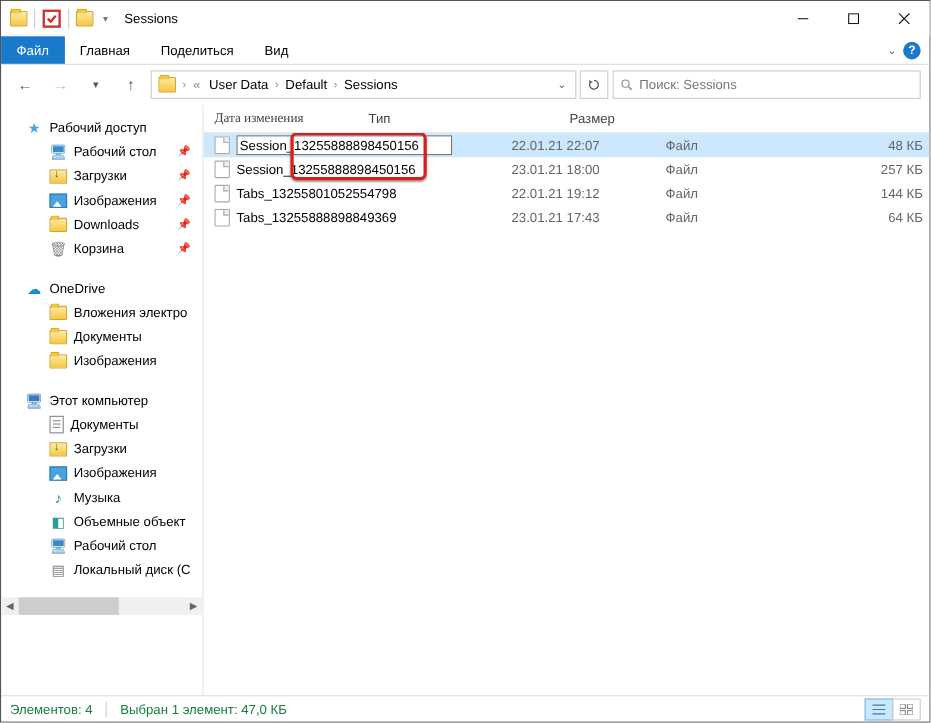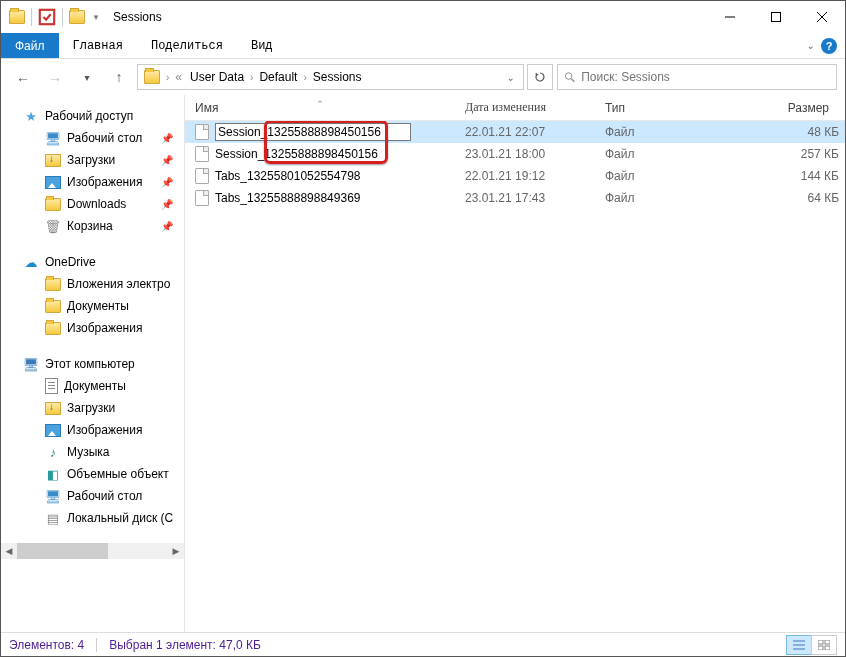--- a/index.html
+++ b/index.html
@@ -14,21 +14,21 @@
 .qat-sep { width: 1px; height: 18px; background: #ccc; margin: 0 4px; }
 .qat-btn { width: 18px; height: 18px; display:flex; align-items:center; justify-content:center; font-size:11px; color:#333; }
 .title-text { font-size: 12px; margin-left: 8px; color: #000; }
 .win-controls { margin-left: auto; display: flex; }
 .win-btn { width: 46px; height: 32px; display:flex; align-items:center; justify-content:center; font-size:13px; font-weight:300; }
 .win-btn svg { width:10px; height:10px; }
 
 
 .menubar { height: 26px; display:flex; align-items:stretch; border-bottom: 1px solid #ddd; position: relative; }
 .menu-file { background:#1979ca; color:#fff; padding: 0 14px; display:flex; align-items:center; font-size:12px; }
-.menu-item { padding: 0 14px; display:flex; align-items:center; font-size:12px; color:#000;font-family:Liberation Mono, monospace; }
+.menu-item { padding: 0 14px; display:flex; align-items:center; font-size:12px; color:#000; }
 .ribbon-right { margin-left:auto; display:flex; align-items:center; gap:6px; padding-right:8px; }
 .chev-down { font-size:10px; color:#666; }
 .help-icon { width:16px; height:16px; border-radius:50%; background:#1979ca; color:#fff; display:flex; align-items:center; justify-content:center; font-size:11px; font-weight:bold; }
 
 
 .addressbar { height: 36px; display:flex; align-items:center; padding: 4px 8px; gap:4px; }
 .nav-btn { width: 28px; height:28px; display:flex; align-items:center; justify-content:center; color:#555; font-size:14px; }
 .nav-btn.disabled { color:#bbb; }
 .address-box { flex:1; height: 26px; border:1px solid #ccc; display:flex; align-items:center; padding: 0 2px; }
 .crumb-folder { margin: 0 4px; }
@@ -84,21 +84,21 @@
 .cell-size { width: 110px; text-align:right; padding-right:6px; color:#666; }
 .ico-file { width:14px; height:16px; background:#fff; border:1px solid #aaa; border-radius:1px; position:relative; }
 .ico-file::after { content:""; position:absolute; top:0; right:0; width:4px; height:4px; background:#eee; border-left:1px solid #aaa; border-bottom:1px solid #aaa; }
 .rename-box { border:1px solid #777; background:#fff; padding: 0 2px; height:18px; display:flex; align-items:center; }
 .rename-box input { border:none; outline:none; font-size:12px; width: 190px; font-family: inherit; }
 
 
 .callout { position:absolute; border:3px solid #d62020; border-radius:6px; pointer-events:none; box-shadow: 0 1px 2px rgba(0,0,0,0.4); }
 
 
-.statusbar { height: 24px; border-top:1px solid #ddd; display:flex; align-items:center; font-size:12px; color:#4c1d95; padding: 0 8px; gap: 12px; }
+.statusbar { height: 24px; border-top:1px solid #ddd; display:flex; align-items:center; font-size:12px; color:#15803d; padding: 0 8px; gap: 12px; }
 .statusbar .sep { width:1px; height:14px; background:#ccc; }
 .view-toggle { margin-left:auto; display:flex; }
 .vt-btn { width:26px; height:20px; border:1px solid #ccc; display:flex; align-items:center; justify-content:center; font-size:11px; margin-left:-1px; }
 .vt-btn.active { background:#cce8ff; border-color:#7ab8e8; }
 
 .hscroll { height:16px; background:#f0f0f0; display:flex; align-items:center; }
 .hscroll-track { flex:1; height:16px; background:#f0f0f0; position:relative; }
 .hscroll-thumb { position:absolute; left:0; top:0; height:16px; width:60%; background:#cdcdcd; }
 .hscroll-btn { width:16px; height:16px; display:flex; align-items:center; justify-content:center; font-size:9px; color:#666; }
 </style>
@@ -277,24 +277,20 @@
         <div class="hscroll-btn">◀</div>
         <div class="hscroll-track">
             <div class="hscroll-thumb"></div>
           </div>
         <div class="hscroll-btn">▶</div>
       </div>
     </div>
 
     <div class="filelist">
       <div class="columns">
-        <div class="col col-name">
-            <span>Имя</span>
-            <span class="sort-ind">⌃</span>
-          </div>
         <div class="col col-date">Дата изменения</div>
         <div class="col col-type">Тип</div>
         <div class="col col-size">Размер</div>
       </div>
       <div class="rows" style="position:relative;">
 
         <div class="row selected">
           <div class="cell-name">
               <span class="ico-file"></span>
             <span class="rename-box">

